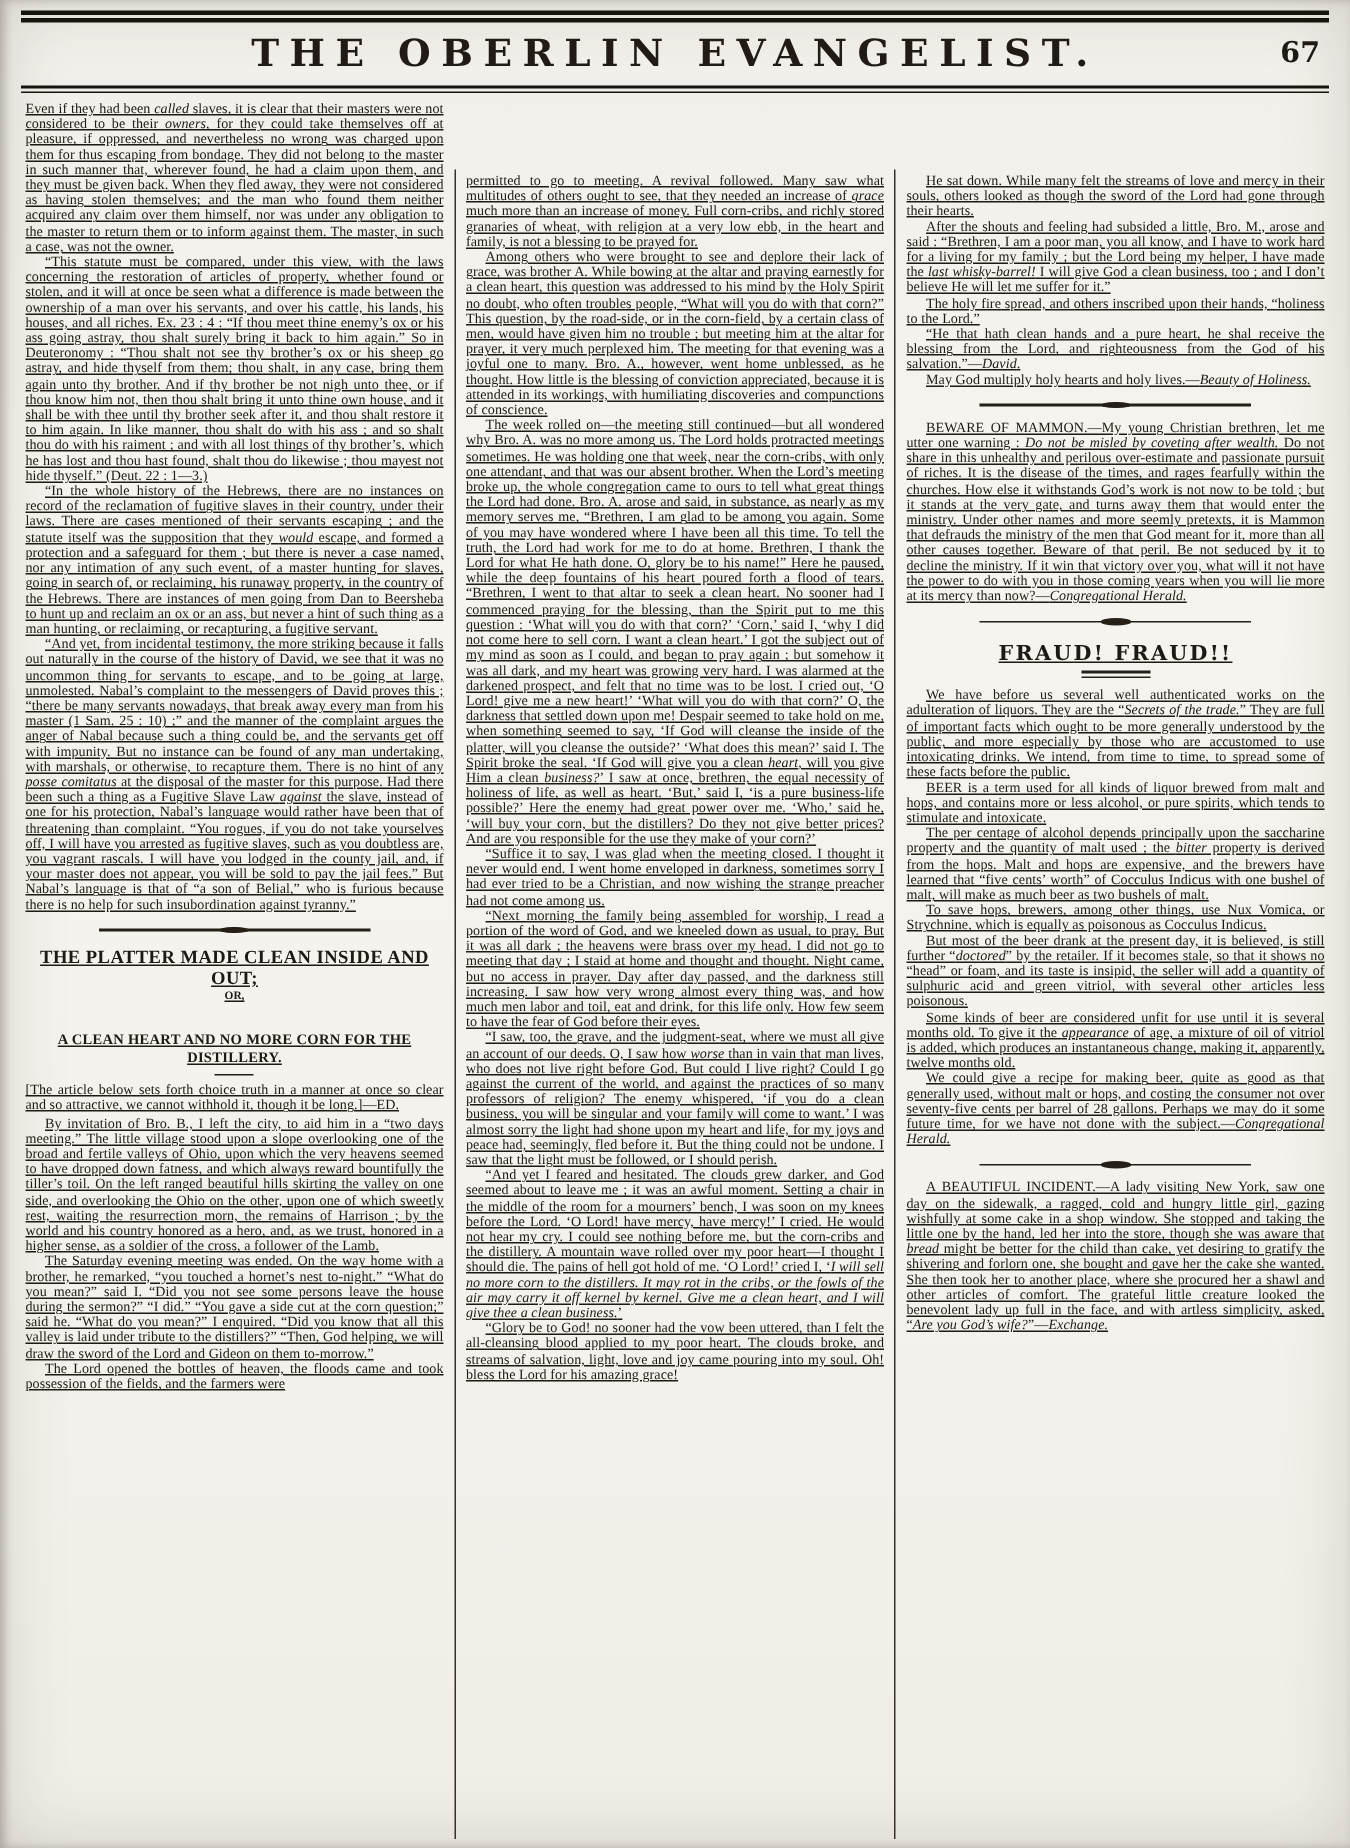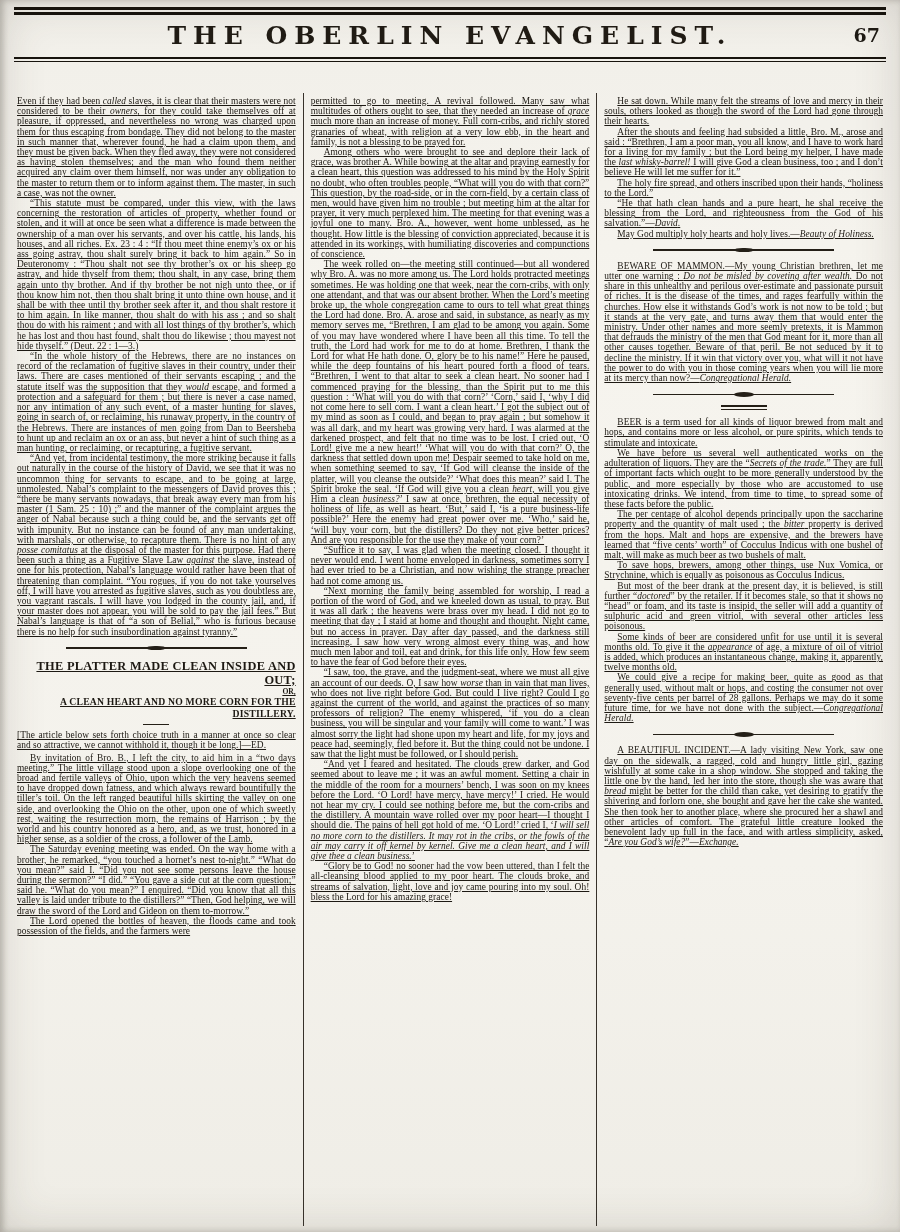--- a/index.html
+++ b/index.html
@@ -7,21 +7,20 @@
     position:relative;
     width:900px; height:1232px;
     margin:0 auto;
     background:linear-gradient(180deg,#f1efe9 0%, #f6f4ee 25%, #f4f2ec 70%, #efede6 100%);
     box-shadow: inset 0 0 46px rgba(70,62,48,.18), inset 3px 0 6px rgba(40,35,25,.25);
     overflow:hidden;
     display:flex; flex-direction:column;
     font-family:"Liberation Serif", serif;
     color:#1d1913;
     box-sizing:border-box;
-    gap:28px;
   }
   .masthead { flex:0 0 auto; padding-top:7px; }
   .rule { margin:0 14px; background:#17130d; }
   .rule.heavy  { height:3px; }
   .rule.heavy2 { height:2.5px; margin-top:2px; }
   .rule.thick  { height:2.5px; margin-top:2px; }
   .rule.thin   { height:1px;  margin-top:2px; }
   .title-row { position:relative; height:37px; margin-top:3px; }
   .title-row h1 {
     margin:0; text-align:center;
@@ -33,37 +32,37 @@
     position:absolute; right:20px; top:6px;
     font-family:"DejaVu Serif", serif;
     font-size:19px; font-weight:700;
   }
   .columns {
     flex:1 1 auto; min-height:0;
     display:flex; align-items:stretch;
     padding:3px 10px 6px; box-sizing:border-box;text-decoration:underline;
   }
   .col { flex:1 1 0; min-width:0; padding:3px 7px 0; overflow:hidden; }
-  .col + .col { border-left:1.3px solid #37něk312a; border-left:1.3px solid #37312a; }
+  .col + .col { border-left:1.3px solid #37něk312a; border-left:1.3px solid #37312a;margin-top:48px; }
   p {
     margin:0;
     font-size:9.4px; line-height:10.2px;
     text-align:justify; text-indent:13px;
     letter-spacing:.05px;
   }
   p.cont { text-indent:0; }
   p.note { margin:1px 0 2px; }
   i { font-style:italic; }
   .divider { position:relative; height:10px; margin:6px 6px; }
   .divider::before { content:""; position:absolute; left:16%; right:16%; top:4.5px; height:1.3px; background:#241f17; }
   .divider::after  { content:""; position:absolute; left:50%; top:3px; width:20px; height:4.5px; margin-left:-10px; background:#241f17; border-radius:50%; }
-  .article-heading { text-align:right; margin:3px 0 1px; }
+  .article-heading { text-align:center; margin:3px 0 1px; }
   .article-heading .l1 { font-size:12.4px; font-weight:700; letter-spacing:.3px; line-height:14px; }
   .article-heading .l2 { font-size:7.6px; font-weight:700; line-height:9px; }
-  .article-heading .l3 { font-size:9.7px; font-weight:700; line-height:12px; letter-spacing:.2px; }
+  .article-heading .l3 { font-size:9.7px; font-weight:700; line-height:12px; letter-spacing:.2px;margin-top:20px; }
   .tiny-rule { width:26px; height:1.4px; background:#241f17; margin:4px auto 5px; }
   .fraud-heading {
     margin:9px 0 3px; text-align:center;
     font-size:13.8px; font-weight:700; letter-spacing:1.5px;
     font-family:"DejaVu Serif", serif;
   }
   .short-rule { width:46px; height:2px; border-top:2.2px solid #241f17; border-bottom:1px solid #241f17; margin:0 auto 7px; box-sizing:content-box; }
 </style>
 </head>
 <body>
@@ -113,23 +112,24 @@
 
     <section class="col">
       <p>He sat down. While many felt the streams of love and mercy in their souls, others looked as though the sword of the Lord had gone through their hearts.</p>
       <p>After the shouts and feeling had subsided a little, Bro. M., arose and said : “Brethren, I am a poor man, you all know, and I have to work hard for a living for my family ; but the Lord being my helper, I have made the <i>last whisky-barrel!</i> I will give God a clean business, too ; and I don’t believe He will let me suffer for it.”</p>
       <p>The holy fire spread, and others inscribed upon their hands, “holiness to the Lord.”</p>
       <p>“He that hath clean hands and a pure heart, he shal receive the blessing from the Lord, and righteousness from the God of his salvation.”—<i>David</i>.</p>
       <p>May God multiply holy hearts and holy lives.—<i>Beauty of Holiness.</i></p>
       <div class="divider"></div>
       <p>BEWARE OF MAMMON.—My young Christian brethren, let me utter one warning : <i>Do not be misled by coveting after wealth.</i> Do not share in this unhealthy and perilous over-estimate and passionate pursuit of riches. It is the disease of the times, and rages fearfully within the churches. How else it withstands God’s work is not now to be told ; but it stands at the very gate, and turns away them that would enter the ministry. Under other names and more seemly pretexts, it is Mammon that defrauds the ministry of the men that God meant for it, more than all other causes together. Beware of that peril. Be not seduced by it to decline the ministry. If it win that victory over you, what will it not have the power to do with you in those coming years when you will lie more at its mercy than now?—<i>Congregational Herald.</i></p>
       <div class="divider"></div>
+      <h2 class="fraud-heading">FRAUD! FRAUD!!</h2>
       <div class="short-rule"></div>
+      <p>We have before us several well authenticated works on the adulteration of liquors. They are the “<i>Secrets of the trade.</i>” They are full of important facts which ought to be more generally understood by the public, and more especially by those who are accustomed to use intoxicating drinks. We intend, from time to time, to spread some of these facts before the public.</p>
       <p>BEER is a term used for all kinds of liquor brewed from malt and hops, and contains more or less alcohol, or pure spirits, which tends to stimulate and intoxicate.</p>
-      <p>We have before us several well authenticated works on the adulteration of liquors. They are the “<i>Secrets of the trade.</i>” They are full of important facts which ought to be more generally understood by the public, and more especially by those who are accustomed to use intoxicating drinks. We intend, from time to time, to spread some of these facts before the public.</p>
       <p>The per centage of alcohol depends principally upon the saccharine property and the quantity of malt used ; the <i>bitter</i> property is derived from the hops. Malt and hops are expensive, and the brewers have learned that “five cents’ worth” of Cocculus Indicus with one bushel of malt, will make as much beer as two bushels of malt.</p>
       <p>To save hops, brewers, among other things, use Nux Vomica, or Strychnine, which is equally as poisonous as Cocculus Indicus.</p>
       <p>But most of the beer drank at the present day, it is believed, is still further “<i>doctored</i>” by the retailer. If it becomes stale, so that it shows no “head” or foam, and its taste is insipid, the seller will add a quantity of sulphuric acid and green vitriol, with several other articles less poisonous.</p>
       <p>Some kinds of beer are considered unfit for use until it is several months old. To give it the <i>appearance</i> of age, a mixture of oil of vitriol is added, which produces an instantaneous change, making it, apparently, twelve months old.</p>
       <p>We could give a recipe for making beer, quite as good as that generally used, without malt or hops, and costing the consumer not over seventy-five cents per barrel of 28 gallons. Perhaps we may do it some future time, for we have not done with the subject.—<i>Congregational Herald.</i></p>
       <div class="divider"></div>
       <p>A BEAUTIFUL INCIDENT.—A lady visiting New York, saw one day on the sidewalk, a ragged, cold and hungry little girl, gazing wishfully at some cake in a shop window. She stopped and taking the little one by the hand, led her into the store, though she was aware that <i>bread</i> might be better for the child than cake, yet desiring to gratify the shivering and forlorn one, she bought and gave her the cake she wanted. She then took her to another place, where she procured her a shawl and other articles of comfort. The grateful little creature looked the benevolent lady up full in the face, and with artless simplicity, asked, “<i>Are you God’s wife?</i>”—<i>Exchange.</i></p>
     </section>
 
   </main>

